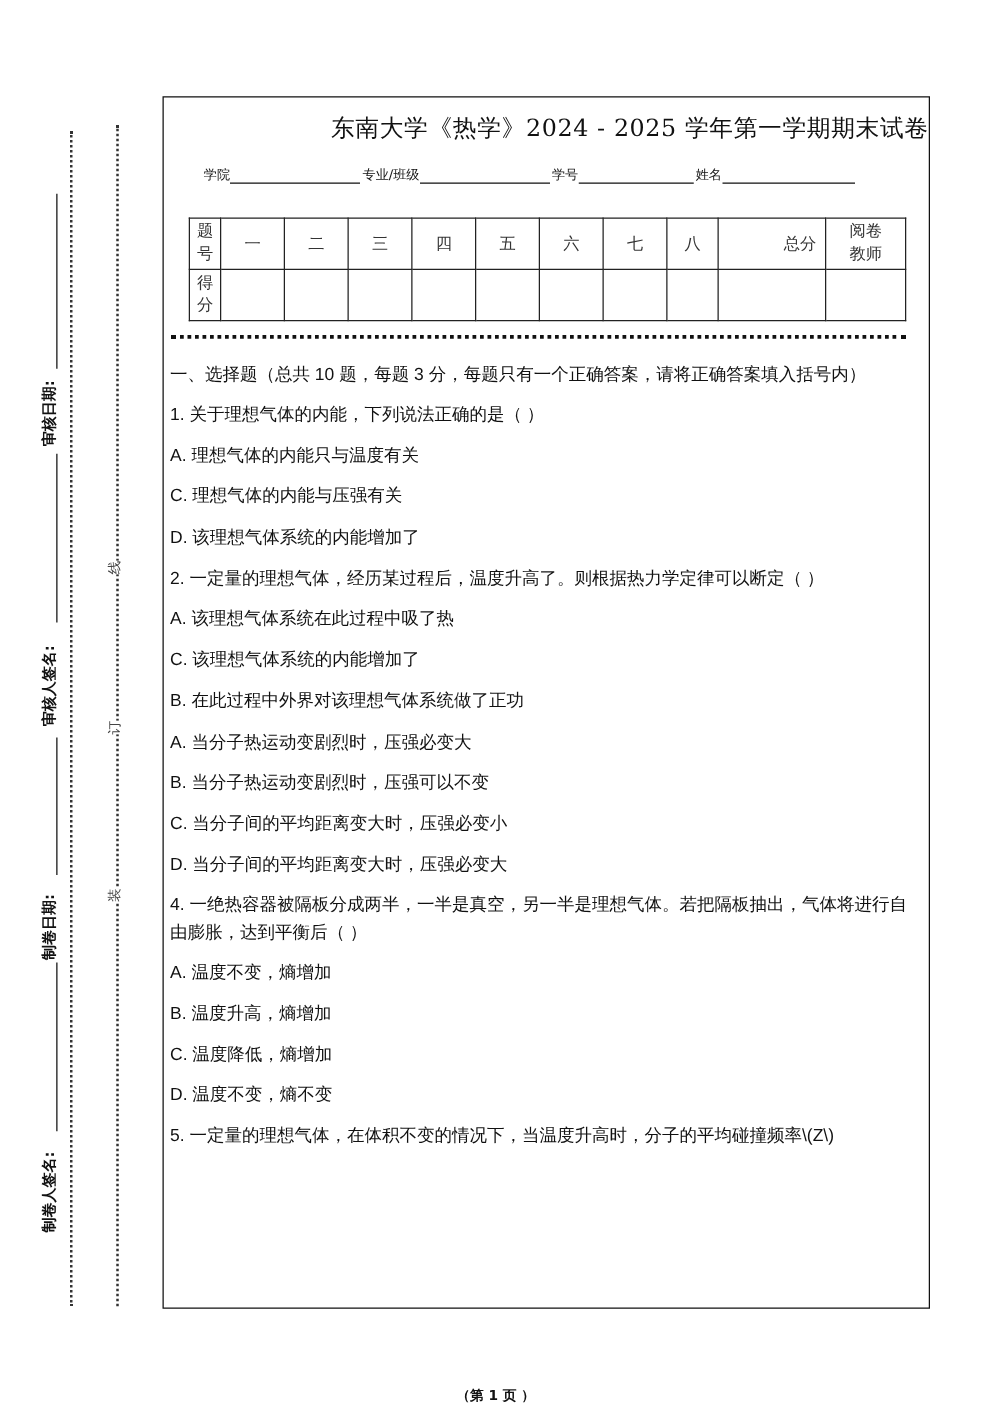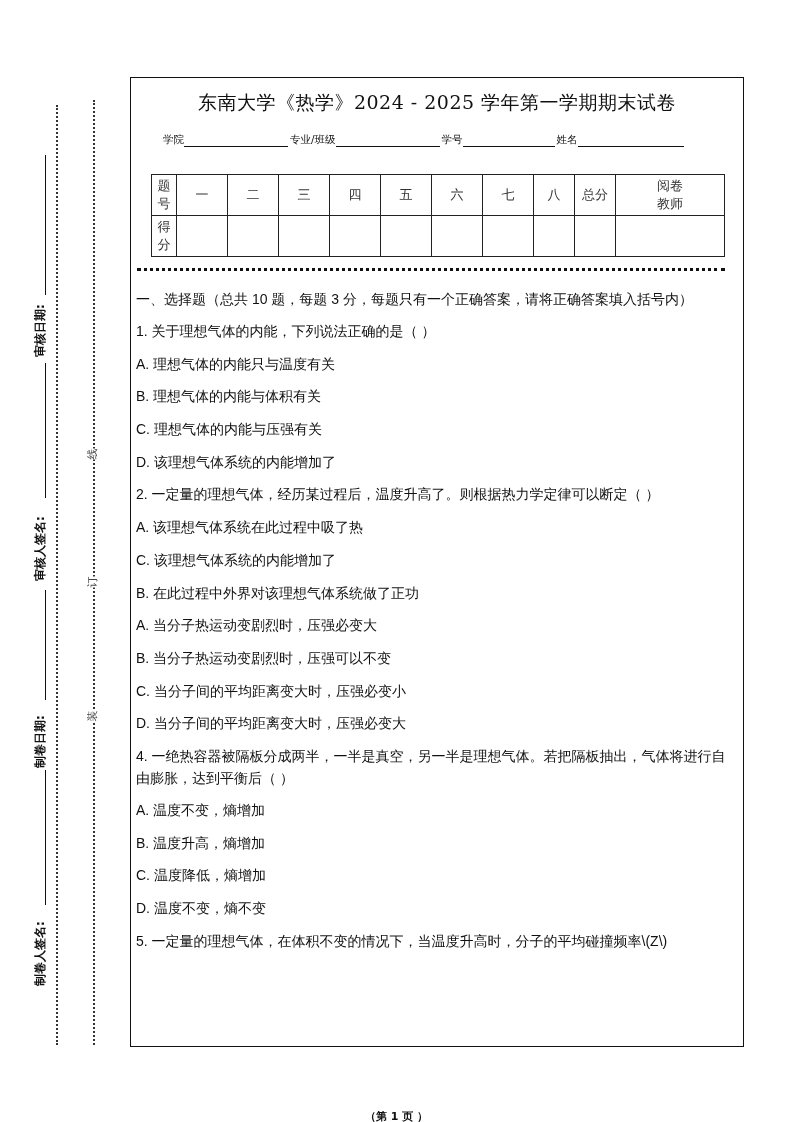--- a/index.html
+++ b/index.html
@@ -5,21 +5,21 @@
     html, body { margin: 0; padding: 0; }
     body {
       width: 793px; height: 1122px; background: #ffffff; position: relative; overflow: hidden;
       font-family: "DejaVu Serif", serif; color: #111;
     }
     .frame {
       position: absolute; left: 130px; top: 77px; width: 614px; height: 970px;
       border: 1.5px solid #111; box-sizing: border-box;
     }
     .title {
-      position: absolute; left: 0; right: 0; top: 12px; text-align: center;
+      position: absolute; left: 0; right: 0; top: 12px; text-align: right;
       font-size: 19px; letter-spacing: 0.5px; font-family: "DejaVu Serif", serif;
     }
     .info-row {
       position: absolute; left: 32px; top: 55px; font-size: 10.5px; display: flex; align-items: flex-end;
       font-family: "DejaVu Sans", sans-serif;
     }
     .info-row .lbl { white-space: nowrap; }
     .info-row .line { display: inline-block; border-bottom: 1px solid #111; height: 12px; margin-right: 2px; }
     table.score {
       position: absolute; left: 20px; top: 96px; border-collapse: collapse; width: 574px;
@@ -103,21 +103,21 @@
       <td class="first" style="white-space:pre-line;">题
 号</td>
       <td style="width:50px;">一</td>
       <td style="width:50px;">二</td>
       <td style="width:50px;">三</td>
       <td style="width:50px;">四</td>
       <td style="width:50px;">五</td>
       <td style="width:50px;">六</td>
       <td style="width:50px;">七</td>
       <td style="width:40px;">八</td>
-      <td style="width:40px;">总分</td>
+      <td style="width:40px;padding-left:45px;">总分</td>
       <td style="white-space:pre-line; line-height:18px;">阅卷
 教师</td>
     </tr>
     <tr>
       <td class="first" style="white-space:pre-line;">得
 分</td>
       <td></td>
       <td></td>
       <td></td>
       <td></td>
@@ -131,21 +131,20 @@
   </tbody>
     </table>
 
   <div class="dotted-sep"></div>
 
   <div class="content">
     <p class="section">一、选择题（总共 10 题，每题 3 分，每题只有一个正确答案，请将正确答案填入括号内）</p>
 
     <div class="item">1. 关于理想气体的内能，下列说法正确的是（   ）</div>
     <div class="item">A. 理想气体的内能只与温度有关</div>
-    <div class="item">B. 理想气体的内能与体积有关</div>
     <div class="item">C. 理想气体的内能与压强有关</div>
     <div class="item">D. 该理想气体系统的内能增加了</div>
 
     <div class="item">2. 一定量的理想气体，经历某过程后，温度升高了。则根据热力学定律可以断定（   ）</div>
     <div class="item">A. 该理想气体系统在此过程中吸了热</div>
     <div class="item">C. 该理想气体系统的内能增加了</div>
     <div class="item">B. 在此过程中外界对该理想气体系统做了正功</div>
 
     <div class="item">A. 当分子热运动变剧烈时，压强必变大</div>
     <div class="item">B. 当分子热运动变剧烈时，压强可以不变</div>

